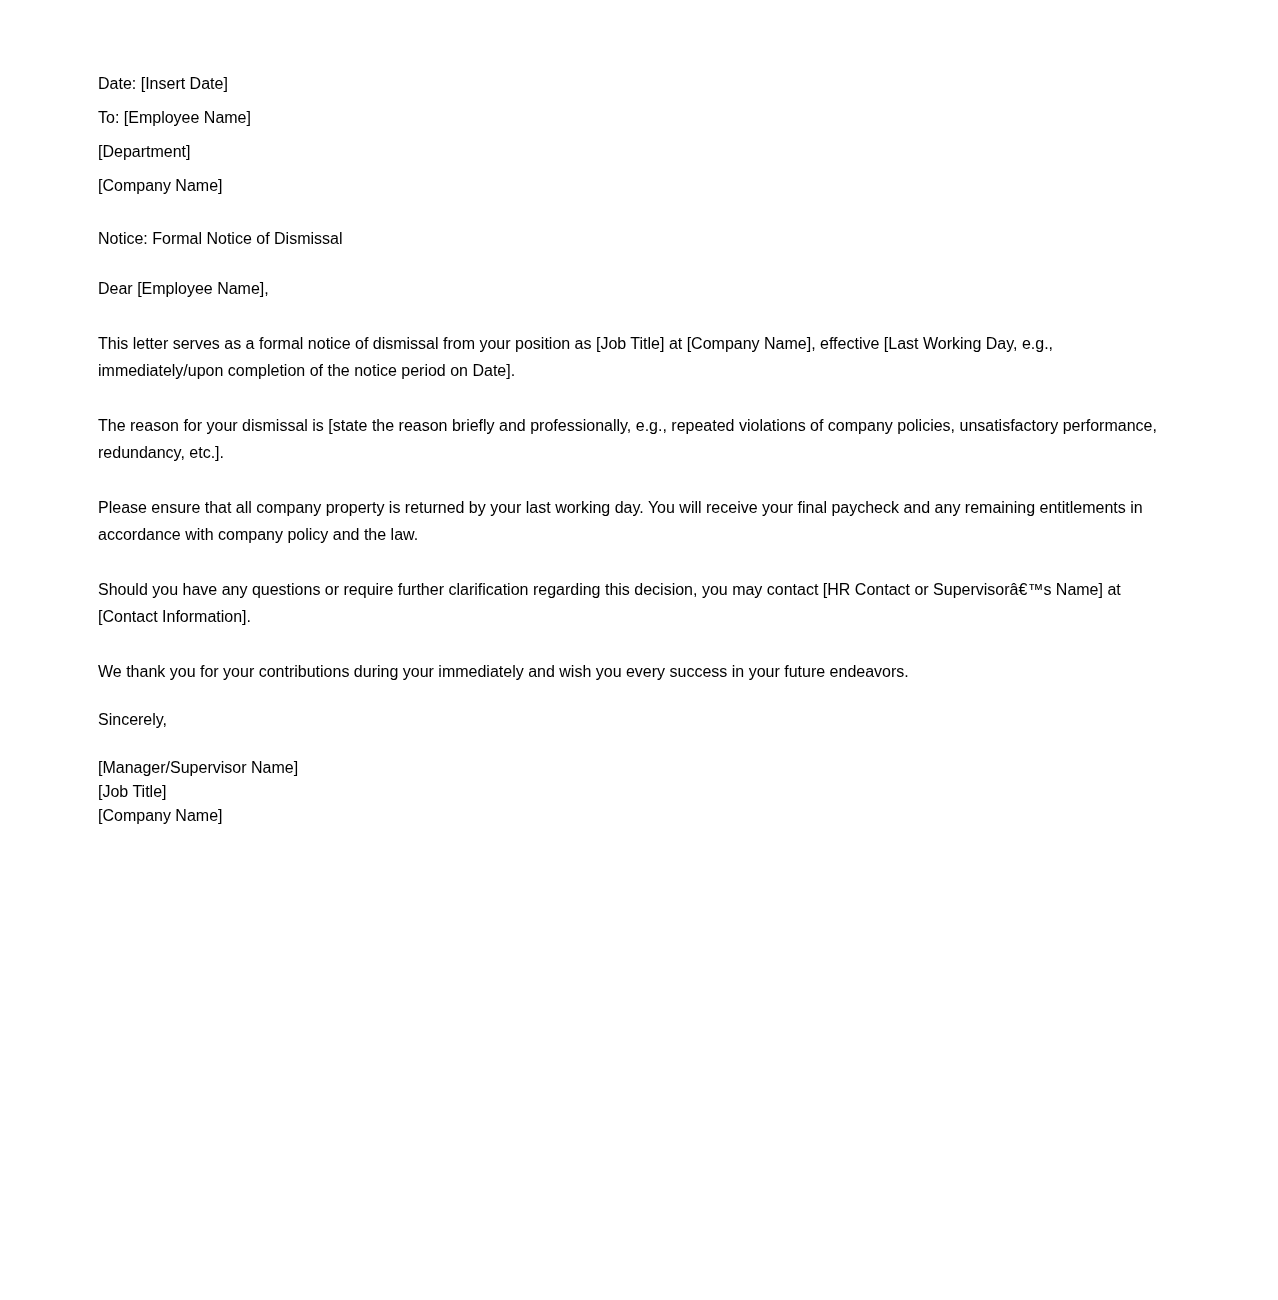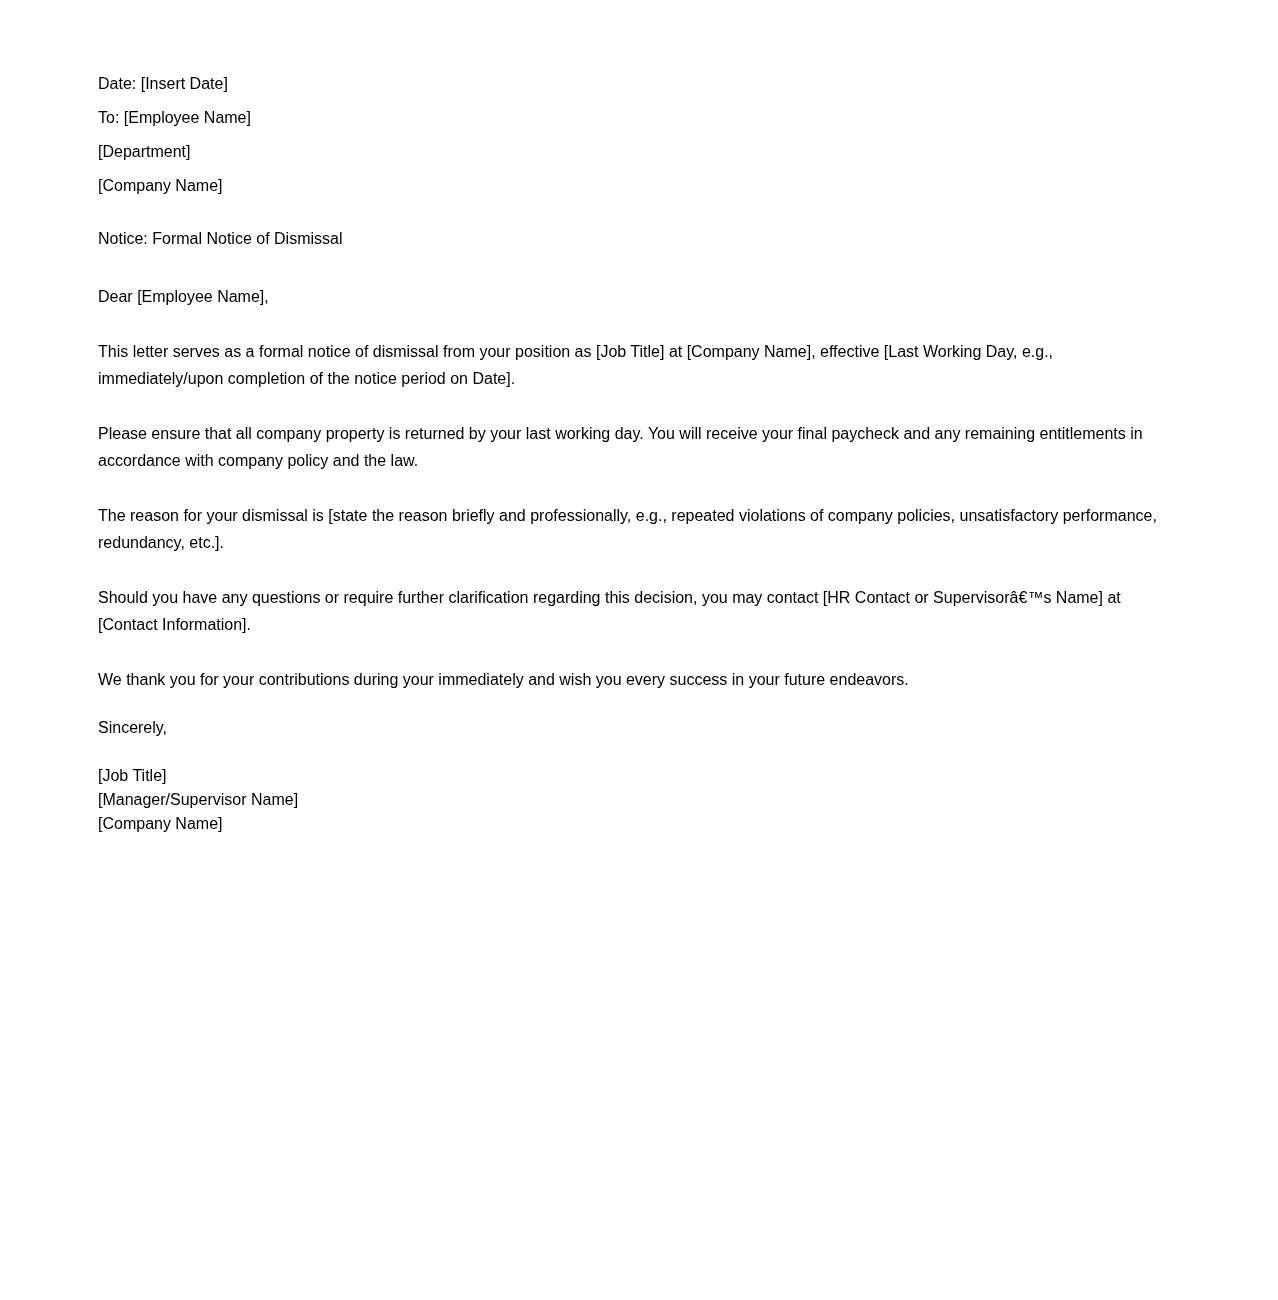--- a/index.html
+++ b/index.html
@@ -2,21 +2,21 @@
 <html><head>
 <meta charset="utf-8">
 <style>
   html, body { margin: 0; padding: 0; background: #ffffff; }
   body { width: 1278px; height: 1300px; position: relative; overflow: hidden;
          font-family: "Liberation Sans", sans-serif; font-size: 16px; color: #000; }
   .page { position: absolute; left: 98px; top: 59px; width: 1075px; }
   .header-block { line-height: 18px; }
   .header-line { display: block; white-space: nowrap; margin-top: 16px; }
   .subject { margin-top: 35px; line-height: 18px; }
-  .greeting { margin-top: 40px; line-height: 18px; }
+  .greeting { margin-top: 32px; line-height: 18px; }
   .body-para { line-height: 27px; margin: 0; }
   .para-first { margin-top: 32px; }
   .para-next { margin-top: 28px; }
   .closing { margin-top: 26px; line-height: 18px; }
   .signature { margin-top: 27px; line-height: 24px; }
   .sig-line { display: block; white-space: nowrap; }
 </style>
 </head>
 <body>
 
@@ -26,25 +26,25 @@
     <span class="header-line">To: [Employee Name]</span>
     <span class="header-line">[Department]</span>
     <span class="header-line">[Company Name]</span>
   </div>
 
   <div class="subject">Notice: Formal Notice of Dismissal</div>
 
   <div class="greeting">Dear [Employee Name],</div>
 
   <p class="body-para para-first">This letter serves as a formal notice of dismissal from your position as [Job Title] at [Company Name], effective [Last Working Day, e.g., immediately/upon completion of the notice period on Date].</p>
+  <p class="body-para para-next">The reason for your dismissal is [state the reason briefly and professionally, e.g., repeated violations of company policies, unsatisfactory performance, redundancy, etc.].</p>
   <p class="body-para para-next">Please ensure that all company property is returned by your last working day. You will receive your final paycheck and any remaining entitlements in accordance with company policy and the law.</p>
-  <p class="body-para para-next">The reason for your dismissal is [state the reason briefly and professionally, e.g., repeated violations of company policies, unsatisfactory performance, redundancy, etc.].</p>
   <p class="body-para para-next">Should you have any questions or require further clarification regarding this decision, you may contact [HR Contact or Supervisorâ€™s Name] at [Contact Information].</p>
   <p class="body-para para-next">We thank you for your contributions during your immediately and wish you every success in your future endeavors.</p>
 
   <div class="closing">Sincerely,</div>
 
   <div class="signature">
+    <span class="sig-line">[Manager/Supervisor Name]</span>
     <span class="sig-line">[Job Title]</span>
-    <span class="sig-line">[Manager/Supervisor Name]</span>
     <span class="sig-line">[Company Name]</span>
   </div>
 </div>
 
 </body></html>

